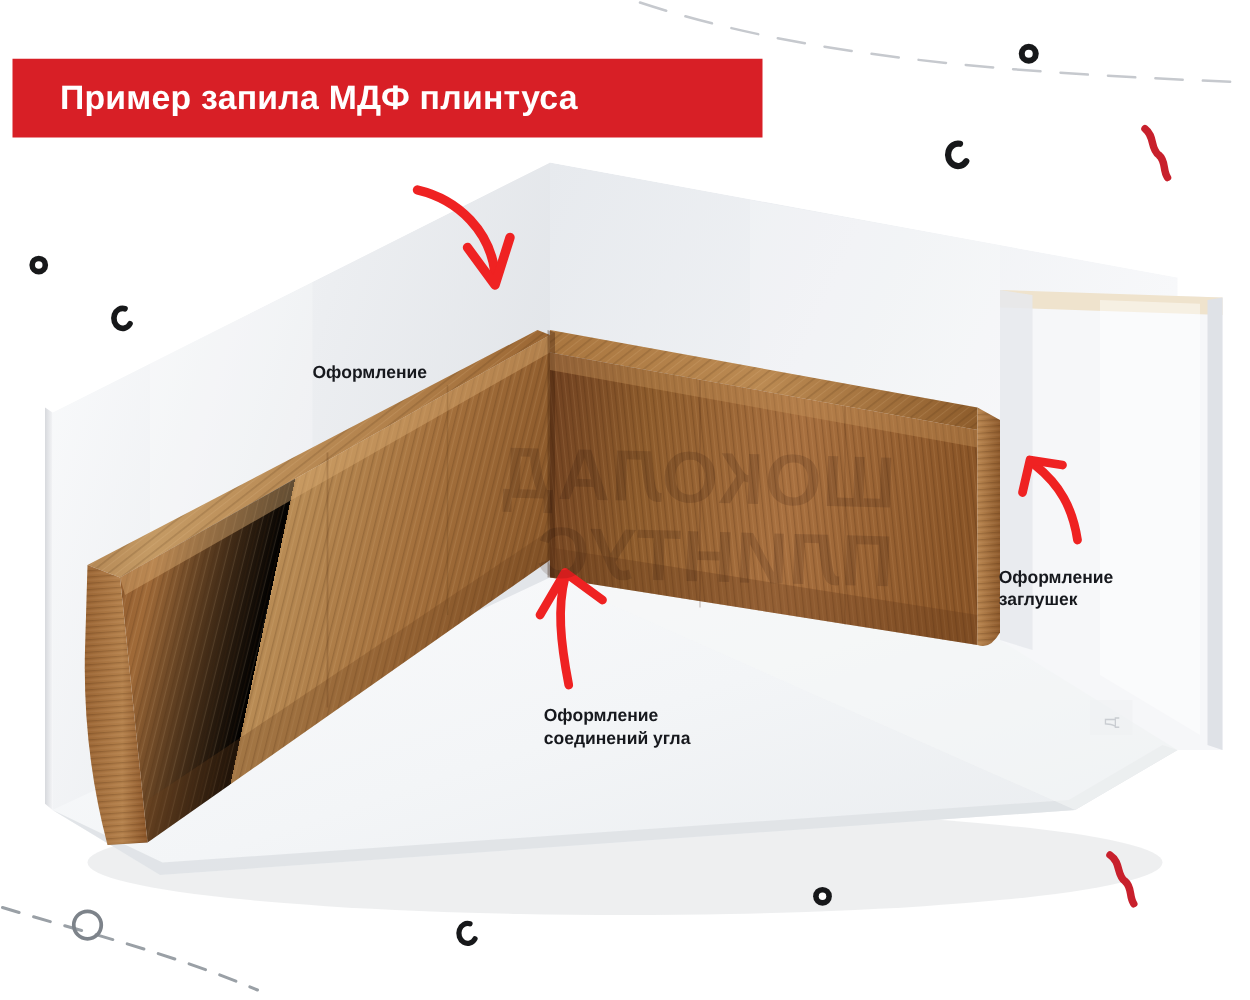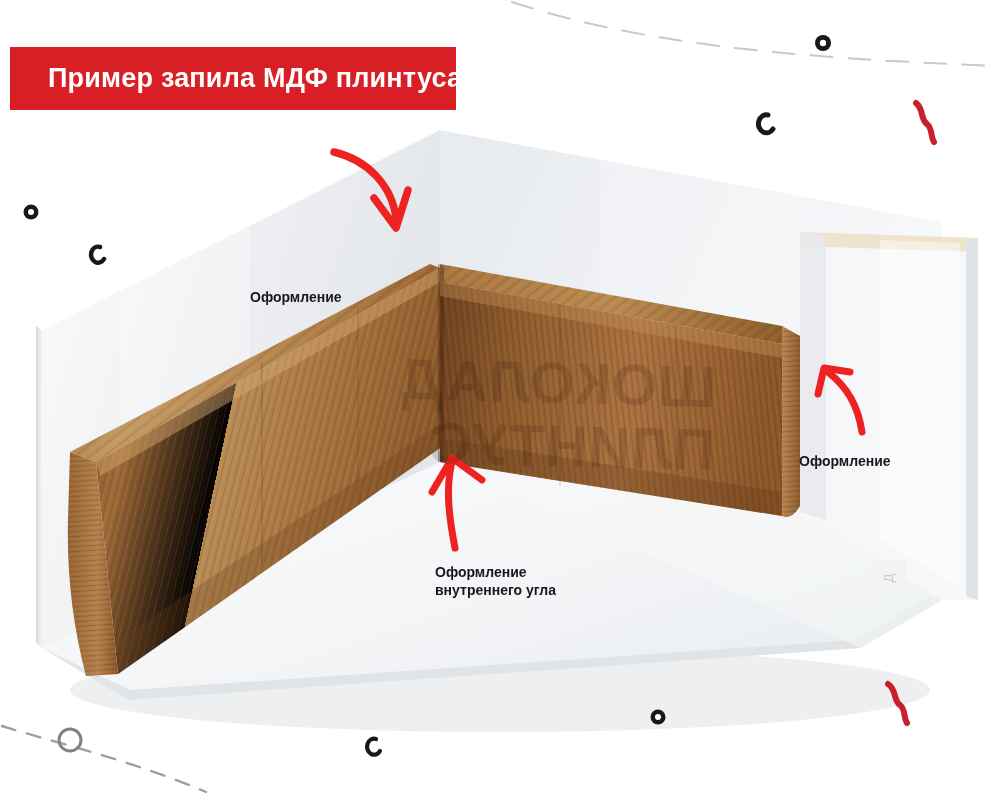--- a/index.html
+++ b/index.html
@@ -9,21 +9,21 @@
     font-family:"Liberation Sans", sans-serif;
     overflow:hidden;
     position:relative;
   }
   #stage{position:absolute;left:0;top:0;width:1000px;height:800px;overflow:hidden;background:#fff;}
 
   
   #banner{
     position:absolute;
     left:10px;top:47px;
-    width:446px;height:63px;
+    width:600px;height:63px;
     background:#d81f26;
     display:flex;align-items:center;
     box-sizing:border-box;
     padding-left:38px;
     z-index:40;
   }
   #banner .btext{
     color:#ffffff;
     font-size:27px;
     font-weight:bold;
@@ -295,20 +295,21 @@
   <div id="banner">
     <span class="btext">Пример запила МДФ плинтуса</span>
   </div>
 
   <div class="label" id="label-joints">
     <div>Оформление</div>
   </div>
 
   <div class="label" id="label-corner">
     <div>Оформление</div>
-    <div>внутреннего угла</div>
+    <div>соединений угла</div>
   </div>
 
   <div class="label" id="label-caps">
     <div>Оформление</div>
+    <div>заглушек</div>
   </div>
 
 </div>
 
 </body></html>

